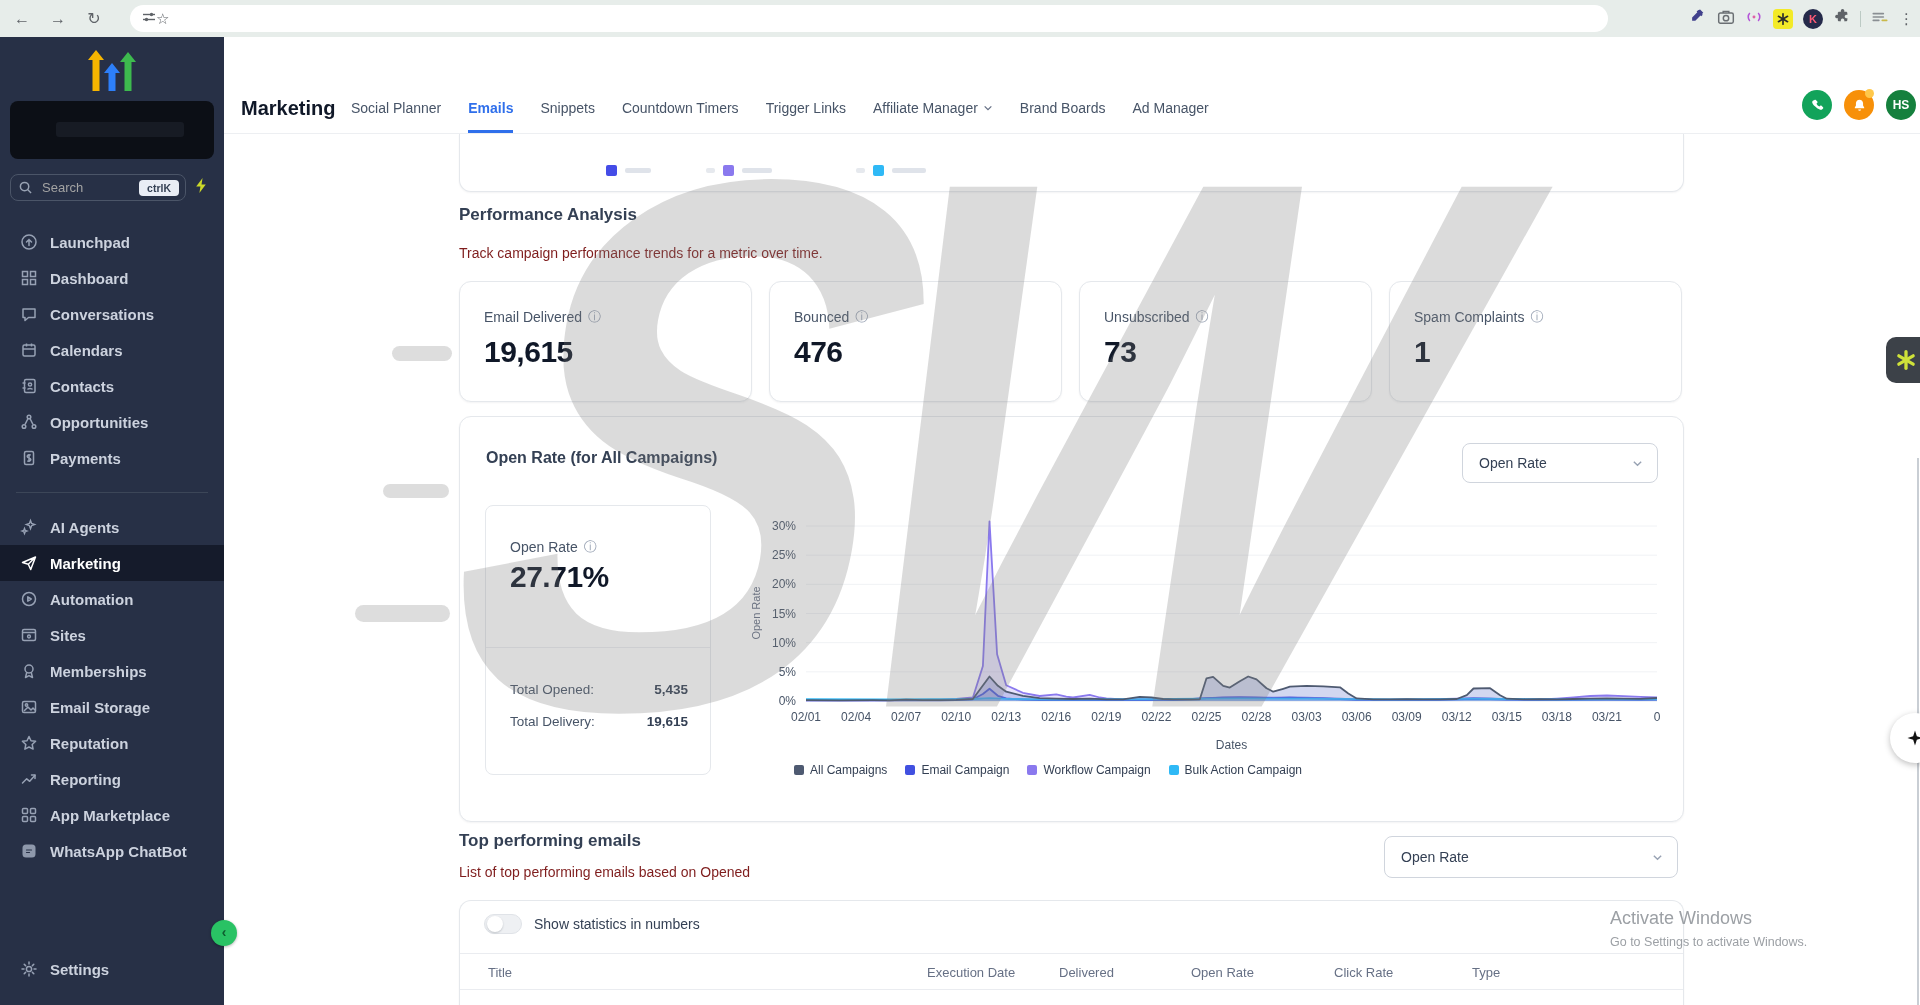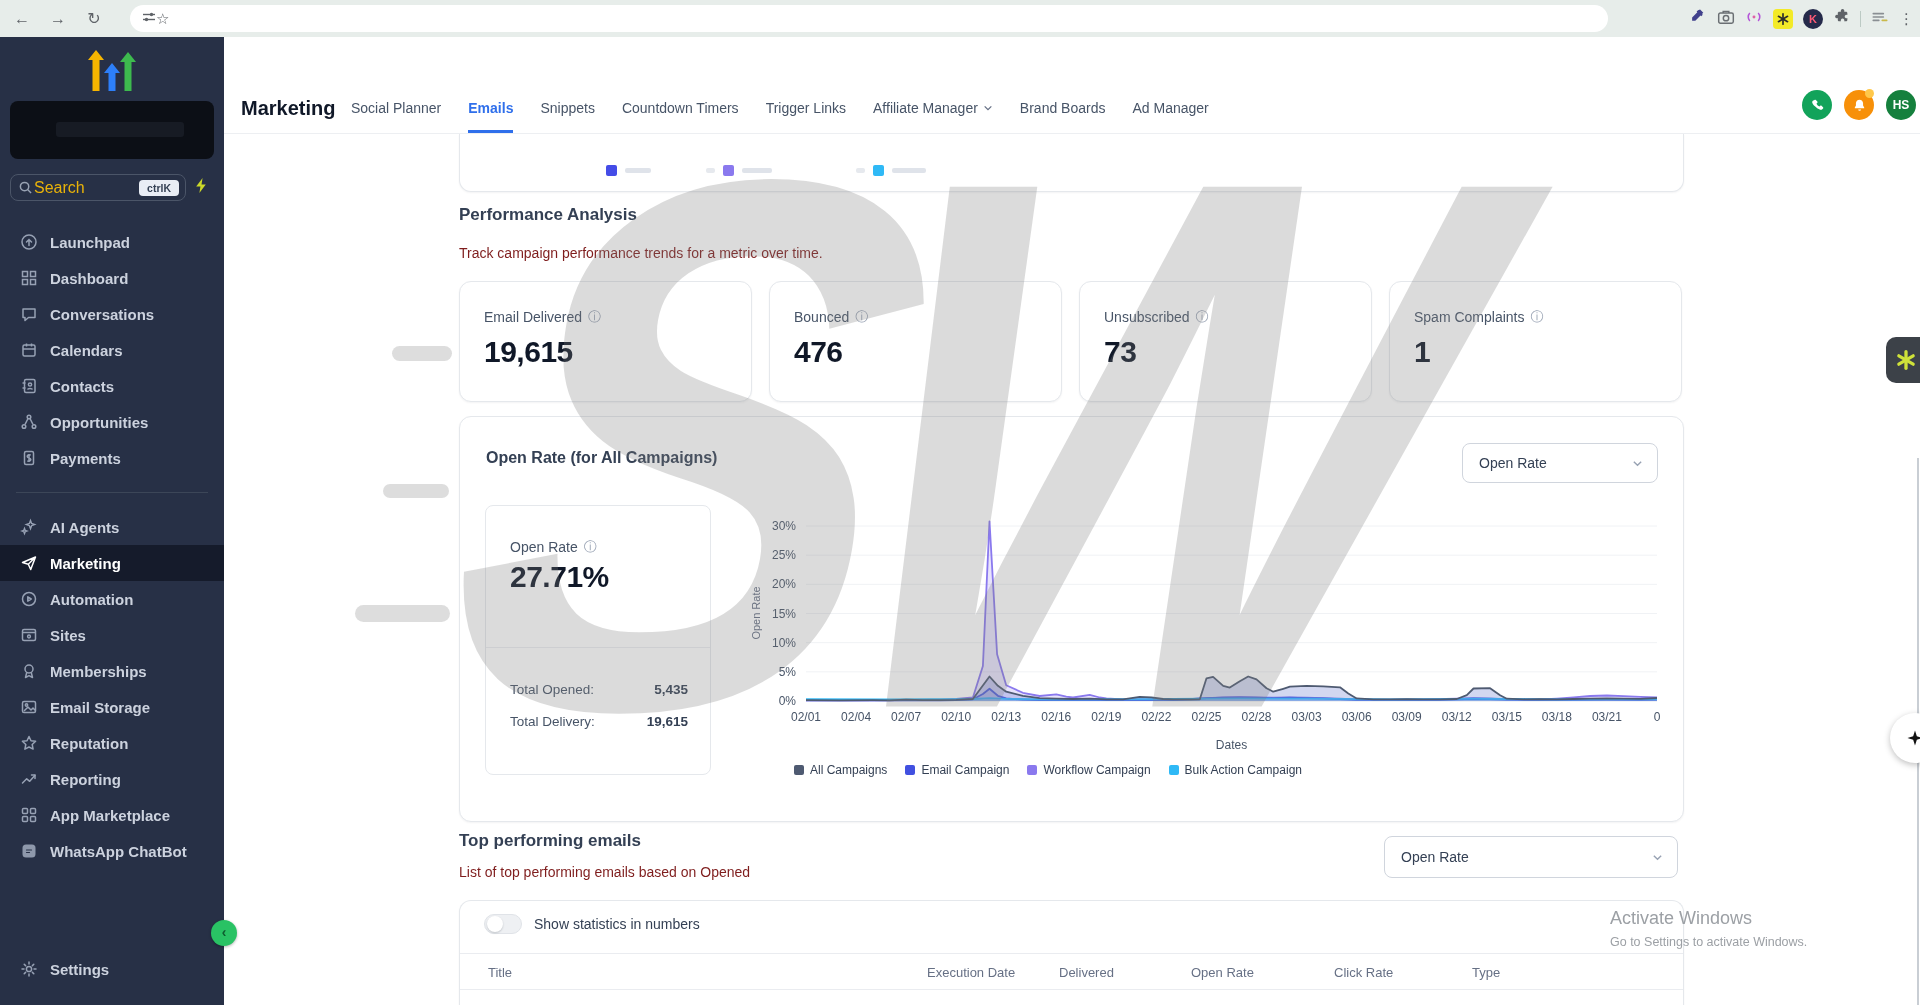--- a/index.html
+++ b/index.html
@@ -18,21 +18,21 @@
   .chrome-divider { width:1px; height:16px; background:#bccac4; }
   .dots { color:#5f6368; font-size:15px; letter-spacing:0; }
 
   
   .sidebar { position:absolute; left:0; top:37px; width:224px; height:968px; background:#273046; z-index:30; }
   .ghl-logo { position:absolute; left:84px; top:10px; }
   .agency-box { position:absolute; left:10px; top:64px; width:204px; height:58px; background:#0c0f16; border-radius:8px; }
   .agency-box .smudge { position:absolute; left:46px; top:21px; width:128px; height:15px; background:#171b24; border-radius:3px; }
   .search-row { position:absolute; left:10px; top:137px; width:204px; height:27px; display:flex; align-items:center; }
   .search-pill { width:176px; height:27px; border:1px solid #4b5568; border-radius:8px; display:flex; align-items:center; padding:0 6px 0 8px; }
-  .search-ph { color:#eab308; font-size:16px; margin-left:2px; flex:1; }
+  .search-ph { color:#a3a3a3; font-size:13px; margin-left:10px; flex:1; }
   .kbd { background:#e9edf5; color:#344054; font-size:10.5px; border-radius:4px; padding:2px 8px; font-weight:600; }
   .zap { margin-left:8px; }
   .nav { position:absolute; left:0; top:187px; width:224px; }
   .nav-item { height:36px; display:flex; align-items:center; gap:12px; padding-left:20px; color:#ccd2de; font-size:15px; font-weight:600; cursor:pointer; }
   .nav-item.active { background:#151b2b; color:#ffffff; }
   .nav-item .nicon { width:18px; height:18px; display:flex; align-items:center; justify-content:center; }
   .nav-div { height:1px; background:#3c4658; margin:16px 16px 16px 16px; }
   .settings-row { position:absolute; left:0; top:914px; width:224px; }
   .collapse-btn { position:absolute; left:211px; top:920px; width:26px; height:26px; background:#29c264; border-radius:50%; display:flex; align-items:center; justify-content:center; z-index:40; box-shadow:0 1px 3px rgba(0,0,0,.3); }
   .collapse-btn span { color:#0e5e2f; font-size:14px; font-weight:700; margin-top:-2px; }

